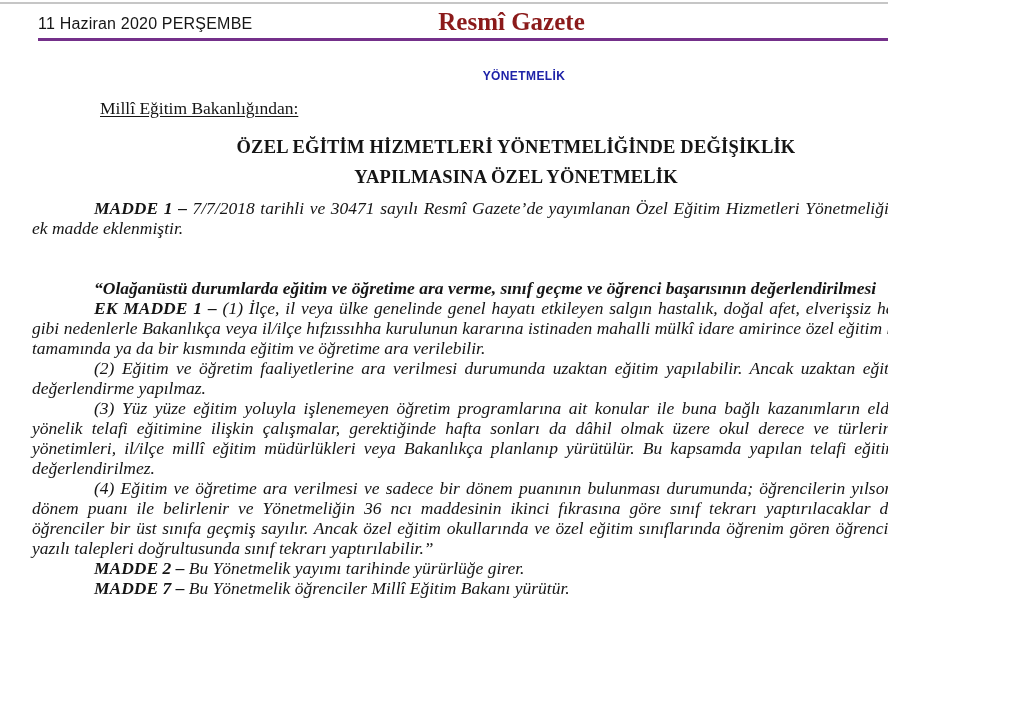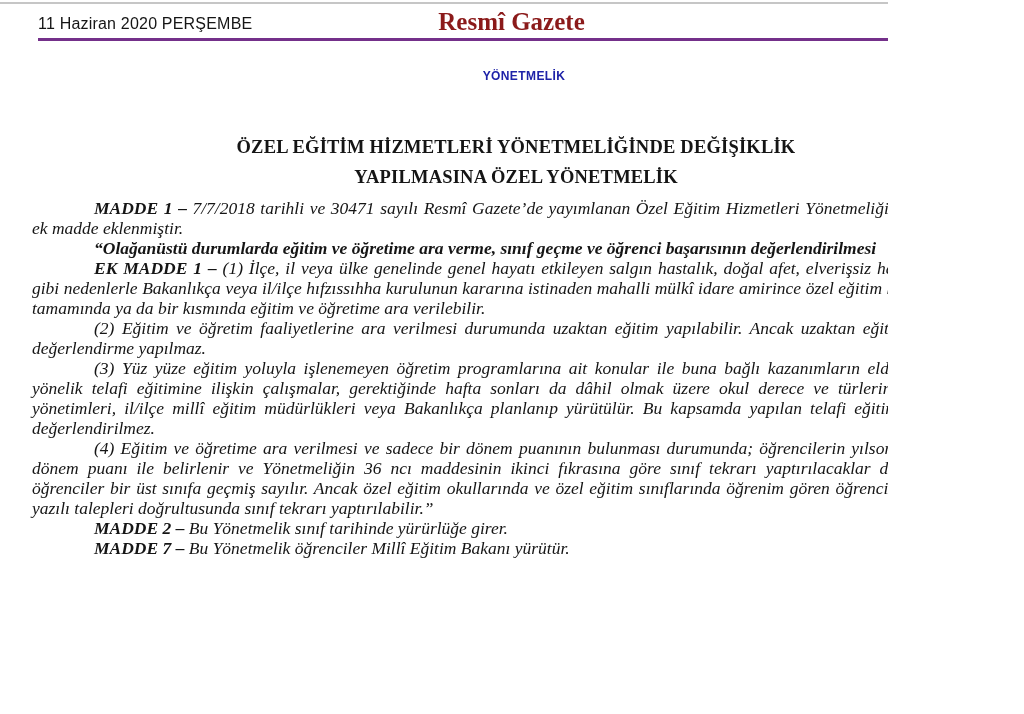--- a/index.html
+++ b/index.html
@@ -65,53 +65,54 @@
   }
   .body-text{
     position:absolute;top:198px;left:32px;width:947px;
     font-size:17.5px;
     line-height:20px;
     text-align:justify;
     font-style:italic;
   }
   .par{margin:0;text-indent:62px;}
   .par .lead{font-weight:bold;}
-  .par.bold{font-weight:bold;}
+  .par.bold{font-weight:bold;margin-top:40px;}
 </style>
 </head>
 <body>
 
 <div class="page">
 
   <div class="topline"></div>
 
   <header class="masthead-row">
     <span class="date">11 Haziran 2020 PERŞEMBE</span>
     <span class="brand">Resmî Gazete</span>
     <span class="issue">Sayı : 31152</span>
   </header>
 
   <div class="rule"></div>
 
   <h2 class="section-heading">YÖNETMELİK</h2>
 
+  <div class="issuer">Millî Eğitim Bakanlığından:</div>
 
   <h1 class="doc-title"><span>ÖZEL EĞİTİM HİZMETLERİ YÖNETMELİĞİNDE DEĞİŞİKLİK</span><br><span>YAPILMASINA ÖZEL YÖNETMELİK</span></h1>
 
   <main class="body-text">
     <p class="par"><b class="lead">MADDE 1 –</b><span> 7/7/2018 tarihli ve 30471 sayılı Resmî Gazete’de yayımlanan Özel Eğitim Hizmetleri Yönetmeliğine aşağıdaki ek madde eklenmiştir.</span></p>
 
     <p class="par bold"><b class="lead"></b><span>“Olağanüstü durumlarda eğitim ve öğretime ara verme, sınıf geçme ve öğrenci başarısının değerlendirilmesi</span></p>
 
     <p class="par"><b class="lead">EK MADDE 1 –</b><span> (1) İlçe, il veya ülke genelinde genel hayatı etkileyen salgın hastalık, doğal afet, elverişsiz hava koşulları gibi nedenlerle Bakanlıkça veya il/ilçe hıfzıssıhha kurulunun kararına istinaden mahalli mülkî idare amirince özel eğitim kurumlarının tamamında ya da bir kısmında eğitim ve öğretime ara verilebilir.</span></p>
 
     <p class="par"><b class="lead"></b><span>(2) Eğitim ve öğretim faaliyetlerine ara verilmesi durumunda uzaktan eğitim yapılabilir. Ancak uzaktan eğitimde puanla değerlendirme yapılmaz.</span></p>
 
     <p class="par"><b class="lead"></b><span>(3) Yüz yüze eğitim yoluyla işlenemeyen öğretim programlarına ait konular ile buna bağlı kazanımların elde edilmesine yönelik telafi eğitimine ilişkin çalışmalar, gerektiğinde hafta sonları da dâhil olmak üzere okul derece ve türlerine göre okul yönetimleri, il/ilçe millî eğitim müdürlükleri veya Bakanlıkça planlanıp yürütülür. Bu kapsamda yapılan telafi eğitimleri puanla değerlendirilmez.</span></p>
 
     <p class="par"><b class="lead"></b><span>(4) Eğitim ve öğretime ara verilmesi ve sadece bir dönem puanının bulunması durumunda; öğrencilerin yılsonu puanı, bir dönem puanı ile belirlenir ve Yönetmeliğin 36 ncı maddesinin ikinci fıkrasına göre sınıf tekrarı yaptırılacaklar dışındaki tüm öğrenciler bir üst sınıfa geçmiş sayılır. Ancak özel eğitim okullarında ve özel eğitim sınıflarında öğrenim gören öğrencilere velilerin yazılı talepleri doğrultusunda sınıf tekrarı yaptırılabilir.”</span></p>
 
-    <p class="par"><b class="lead">MADDE 2 –</b><span> Bu Yönetmelik sınıf tarihinde yürürlüğe girer.</span></p>
+    <p class="par"><b class="lead">MADDE 2 –</b><span> Bu Yönetmelik yayımı tarihinde yürürlüğe girer.</span></p>
 
     <p class="par"><b class="lead">MADDE 7 –</b><span> Bu Yönetmelik öğrenciler Millî Eğitim Bakanı yürütür.</span></p>
   </main>
 
 </div>
 
 </body></html>

